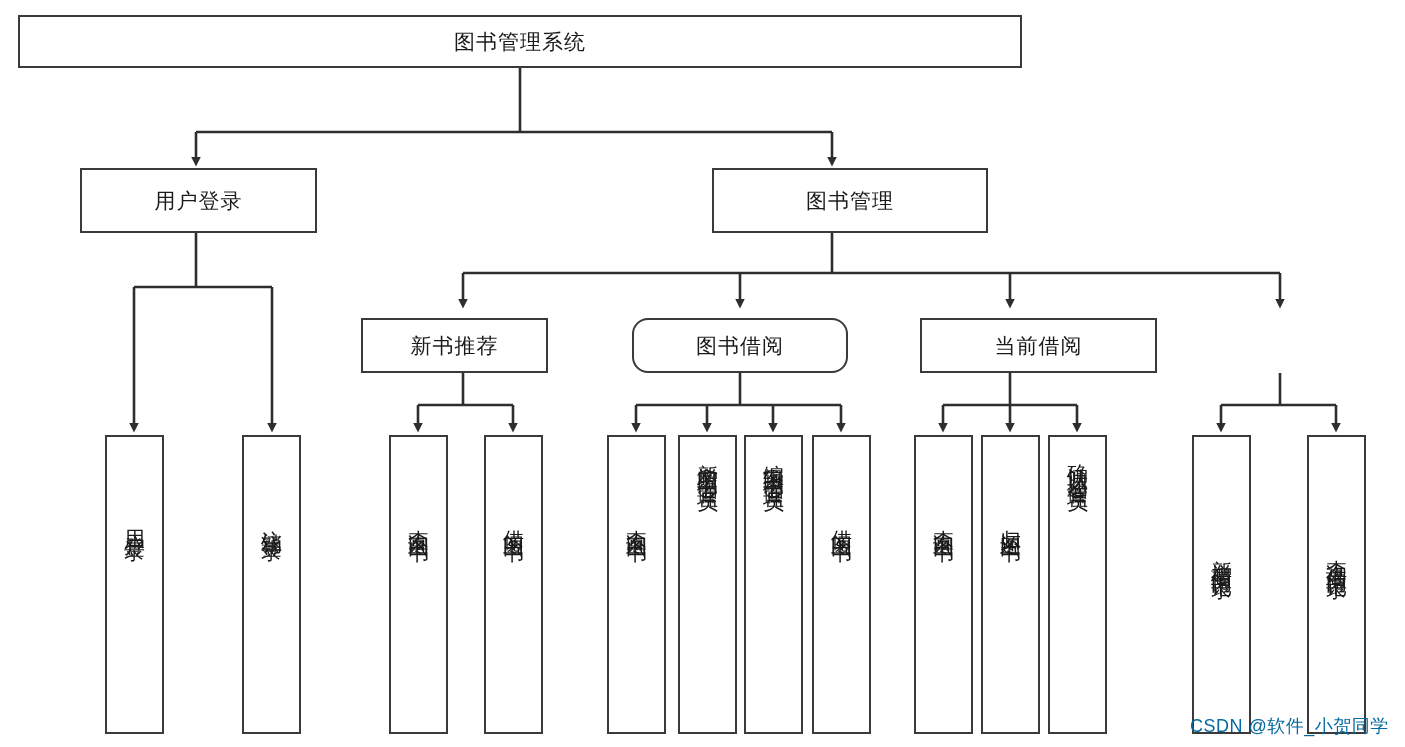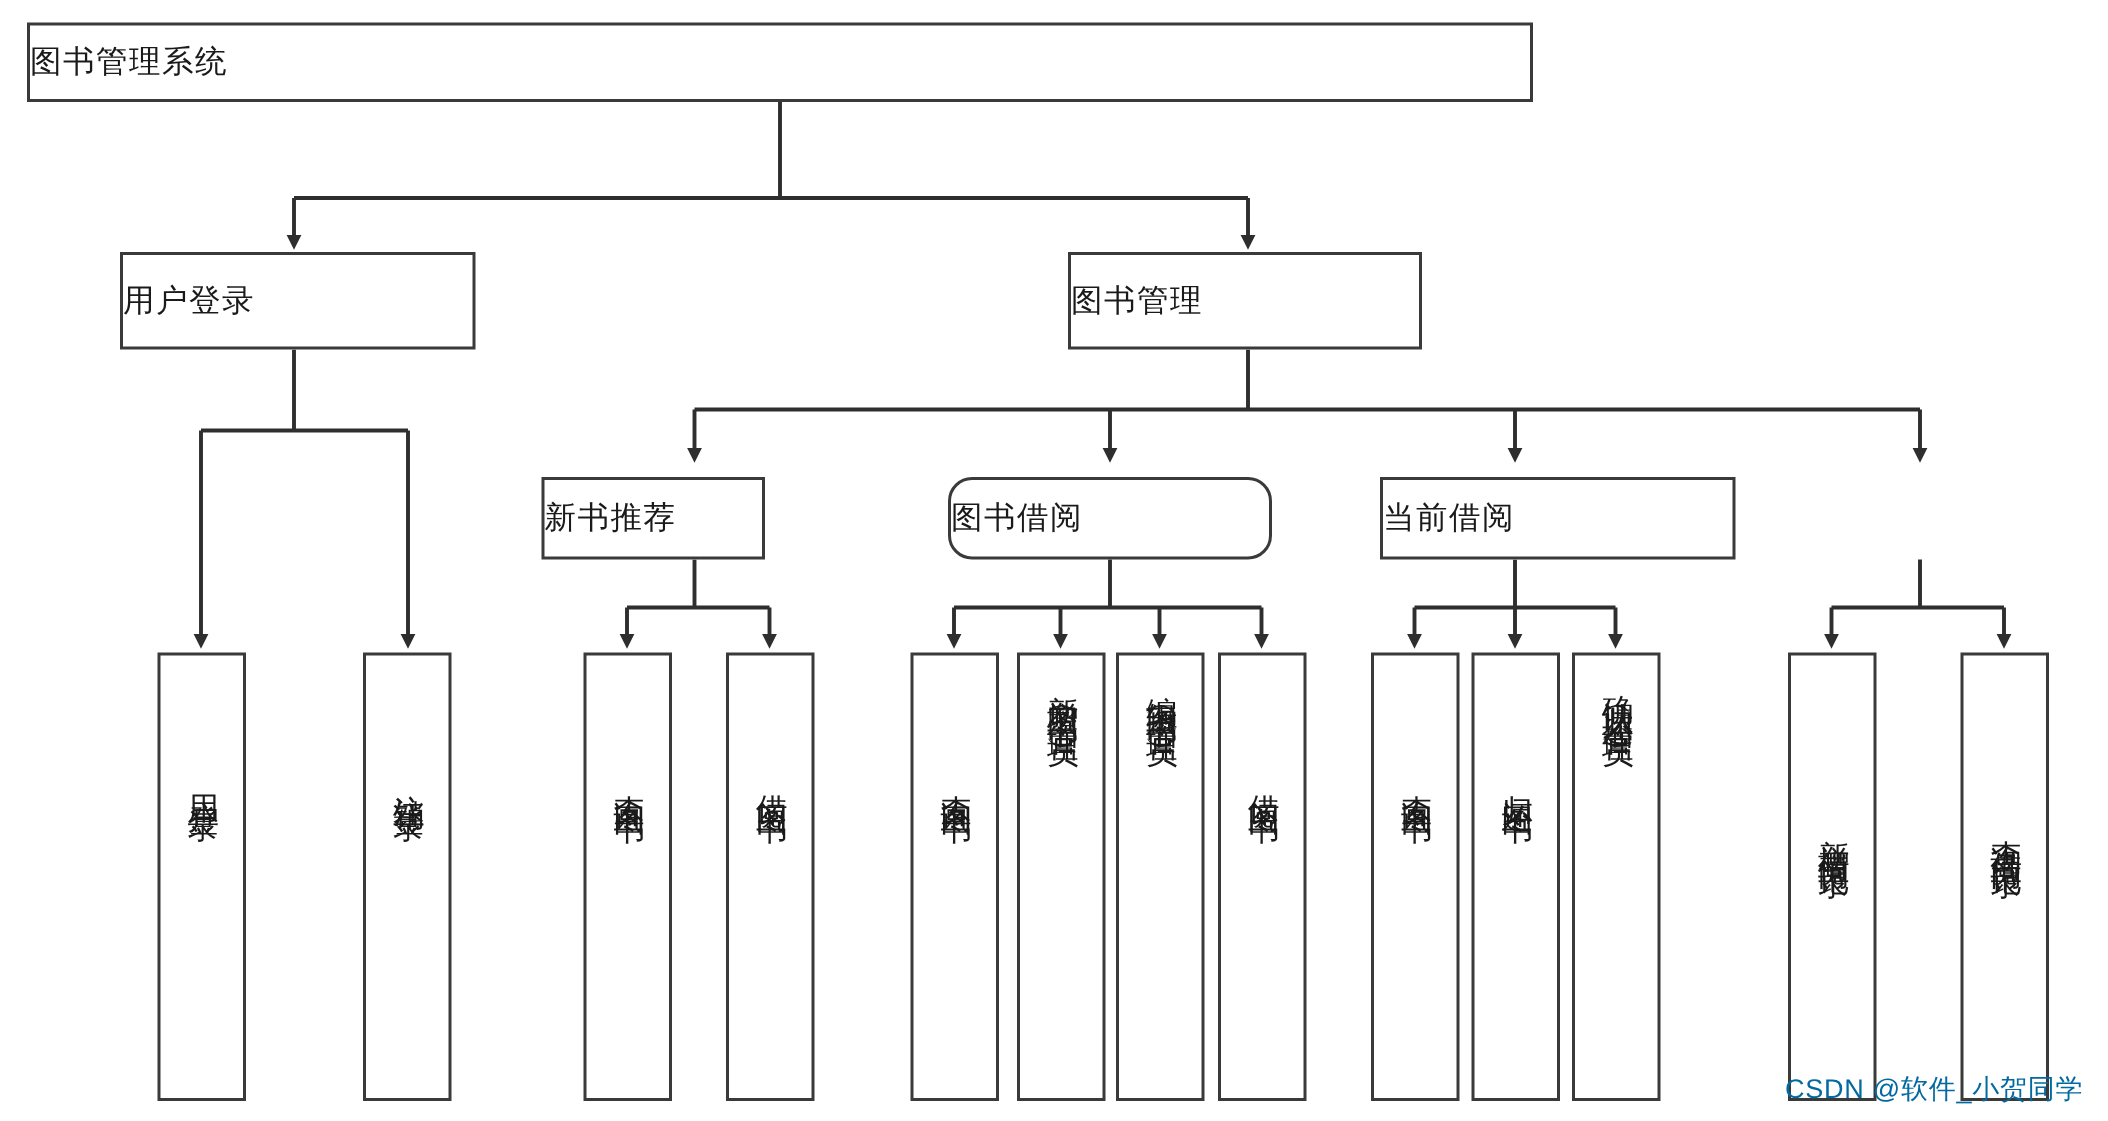--- a/index.html
+++ b/index.html
@@ -19,20 +19,21 @@
     height: 747px;
     background: #ffffff;
   }
   .node {
     position: absolute;
     box-sizing: border-box;
     background: #ffffff;
     border: 2px solid #3a3a3a;
     display: flex;
     align-items: center;
+    justify-content: center;
     color: #1a1a1a;
   }
   .node.horizontal {
     font-size: 21px;
     letter-spacing: 1px;
     line-height: 1.2;
   }
   .node.vertical {
     font-size: 21px;
     align-items: flex-start;
@@ -128,25 +129,25 @@
     </g>
   </svg>
 
   <div class="node horizontal" style="left:18px; top:15px; width:1004px; height:53px;">
     <span>图书管理系统</span>
   </div>
 
   <div class="node horizontal" style="left:80px; top:168px; width:237px; height:65px;">
     <span>用户登录</span>
   </div>
-  <div class="node horizontal" style="left:712px; top:168px; width:236px; height:65px;">
+  <div class="node horizontal" style="left:712px; top:168px; width:276px; height:65px;">
     <span>图书管理</span>
   </div>
 
-  <div class="node horizontal" style="left:361px; top:318px; width:149px; height:55px;">
+  <div class="node horizontal" style="left:361px; top:318px; width:187px; height:55px;">
     <span>新书推荐</span>
   </div>
   <div class="node horizontal" style="left:632px; top:318px; width:216px; height:55px;border-radius:16px;">
     <span>图书借阅</span>
   </div>
   <div class="node horizontal" style="left:901px; top:318px; width:237px; height:55px;margin-left:19px;">
     <span>当前借阅</span>
   </div>
 
   <div class="node vertical mid" style="left:105px; top:435px; width:59px; height:299px;">

